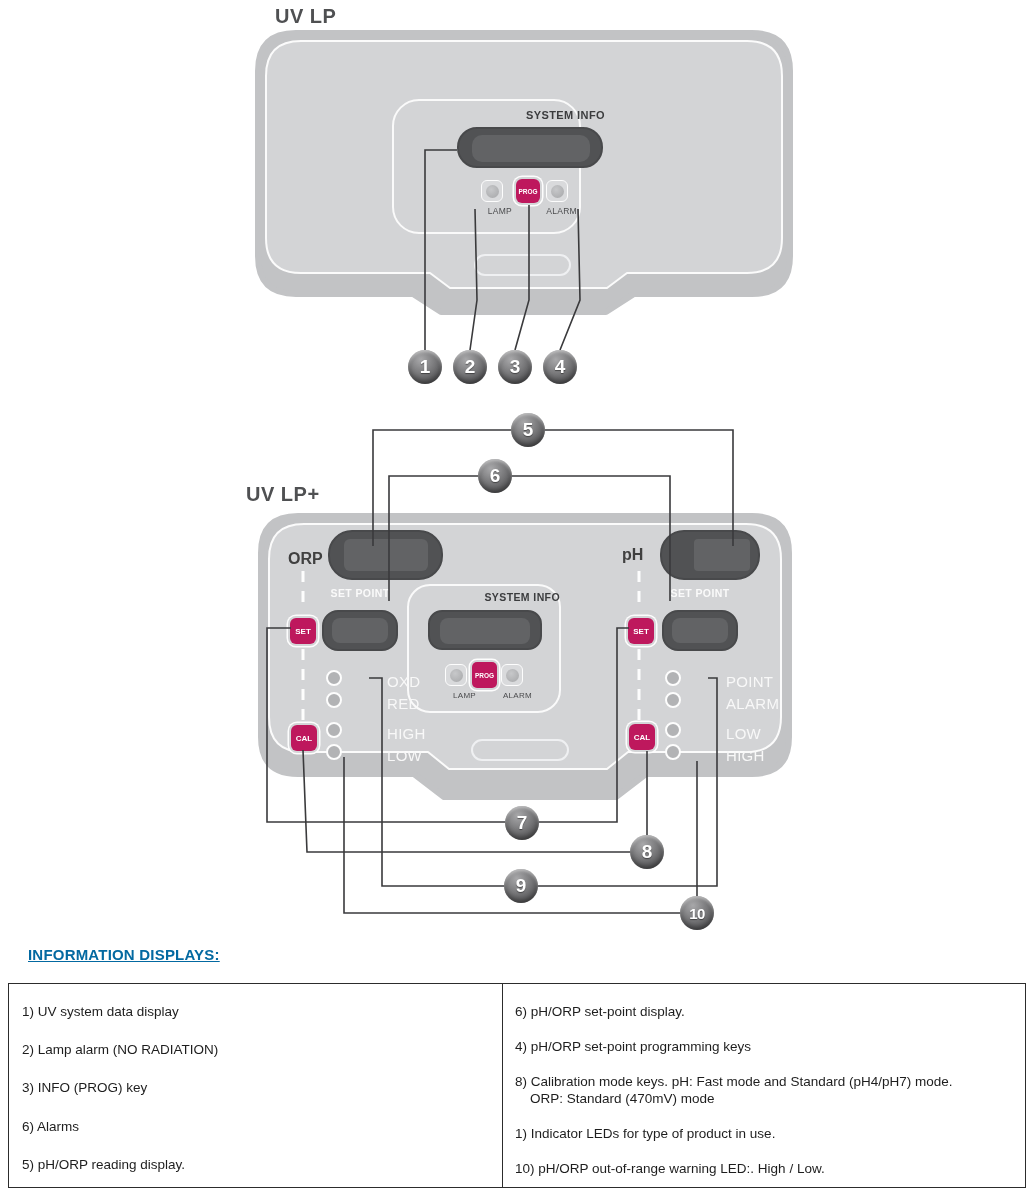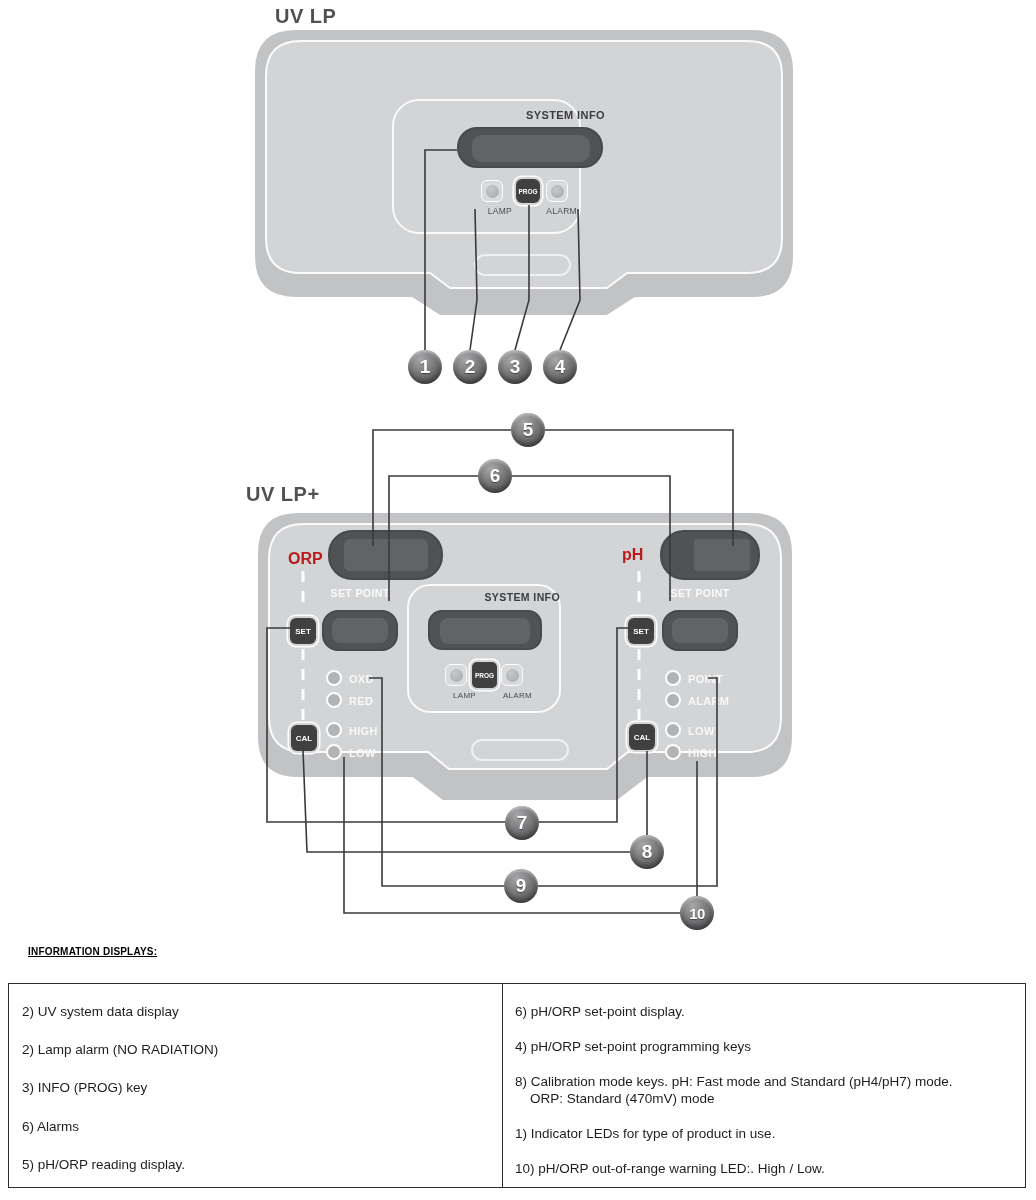--- a/index.html
+++ b/index.html
@@ -3,39 +3,39 @@
 <meta charset="utf-8">
 <style>
   html,body{margin:0;padding:0;background:#fff;}
   #stage{position:relative;width:1036px;height:1200px;background:#fff;overflow:hidden;
          font-family:"Liberation Sans", sans-serif;}
   .t{position:absolute;white-space:nowrap;}
   .title{font-size:20px;font-weight:bold;color:#4f5052;letter-spacing:.5px;}
   .syslabel{position:absolute;font-weight:bold;color:#3b3c3e;text-align:right;letter-spacing:.4px;}
   .blabel{position:absolute;font-size:8.5px;color:#4a4b4d;text-align:right;letter-spacing:.3px;}
   .sp{position:absolute;font-size:10.5px;font-weight:bold;color:#fafafa;text-align:center;letter-spacing:.4px;}
-  .side{position:absolute;font-size:16px;font-weight:bold;color:#b91c1c;}
+  .side{position:absolute;font-size:16px;font-weight:bold;color:#404040;}
   .disp{position:absolute;background:#515254;border:2px solid #48494b;box-sizing:border-box;}
   .disp>.in{position:absolute;background:#626365;}
   .bez{position:absolute;background:#d9dadc;border:1.5px solid #fdfdfd;border-radius:6px;box-sizing:border-box;
        display:flex;align-items:center;justify-content:center;}
   .bez>.dot{width:13px;height:13px;border-radius:50%;
        background:radial-gradient(circle at 40% 35%, #c7c8ca, #a5a6a8);}
-  .kdark{position:absolute;background:#404040;border-radius:6px;color:#fff;font-weight:bold;
+  .kdark{position:absolute;background:#be185d;border-radius:6px;color:#fff;font-weight:bold;
        display:flex;align-items:center;justify-content:center;
        box-shadow:0 0 0 2px #d4d5d7,0 0 0 3.5px #fdfdfd;}
   .led{position:absolute;width:12px;height:12px;border-radius:50%;border:2.5px solid #fdfdfd;background:#b2b3b5;}
-  .ledlab{position:absolute;color:#f8f8f8;font-weight:bold;font-size:11px;letter-spacing:.3px;}
+  .ledlab{position:absolute;color:#f8f8f8;font-weight:normal;font-size:15px;letter-spacing:.3px;margin-left:38px;}
   .co{position:absolute;width:34px;height:34px;border-radius:50%;color:#fff;font-weight:bold;font-size:19px;
       display:flex;align-items:center;justify-content:center;
       background:radial-gradient(circle at 38% 28%, #a8a8aa, #7b7b7d 42%, #4b4b4d 85%, #3b3b3d);
       box-shadow:inset 0 -3px 5px rgba(0,0,0,.35), inset 0 2px 3px rgba(255,255,255,.5);
       text-shadow:0 1px 1px rgba(0,0,0,.45);}
   .co.small{font-size:15px;letter-spacing:-.5px;}
-  .heading{position:absolute;font-size:10px;font-weight:bold;color:#000000;text-decoration:underline;letter-spacing:.2px;}
+  .heading{position:absolute;font-size:15px;font-weight:bold;color:#0369a1;text-decoration:underline;letter-spacing:.2px;}
   .table{position:absolute;left:8px;top:983px;width:1018px;height:205px;border:1.6px solid #2c2c2c;
          box-sizing:border-box;display:flex;}
   .colL{width:494px;border-right:1.6px solid #2c2c2c;box-sizing:border-box;padding:20px 10px 0 13px;}
   .colR{flex:1;padding:20px 10px 0 12px;}
   .cell{font-size:13.5px;color:#1e1e1e;line-height:1.2;white-space:pre-wrap;}
   .colL .cell{margin-bottom:22px;}
   .colR .cell{margin-bottom:19px;}
   svg{position:absolute;left:0;top:0;}
 </style>
 </head>
@@ -168,21 +168,21 @@
   <div class="co" style="left:511px;top:413px;">5</div>
   <div class="co" style="left:478px;top:459px;">6</div>
   <div class="co" style="left:505px;top:806px;">7</div>
   <div class="co" style="left:630px;top:835px;">8</div>
   <div class="co" style="left:504px;top:869px;">9</div>
   <div class="co small" style="left:680px;top:896px;">10</div>
 
   <div class="heading" style="left:28px;top:946px;">INFORMATION DISPLAYS:</div>
   <div class="table">
     <div class="colL">
-        <div class="cell">2) UV system data display</div>
+        <div class="cell">1) UV system data display</div>
         <div class="cell">2) Lamp alarm (NO RADIATION)</div>
         <div class="cell">3) INFO (PROG) key</div>
         <div class="cell">6) Alarms</div>
         <div class="cell">5) pH/ORP reading display.</div>
       </div>
     <div class="colR">
         <div class="cell">6) pH/ORP set-point display.</div>
         <div class="cell">4) pH/ORP set-point programming keys</div>
         <div class="cell">8) Calibration mode keys. pH: Fast mode and Standard (pH4/pH7) mode.
     ORP: Standard (470mV) mode</div>

